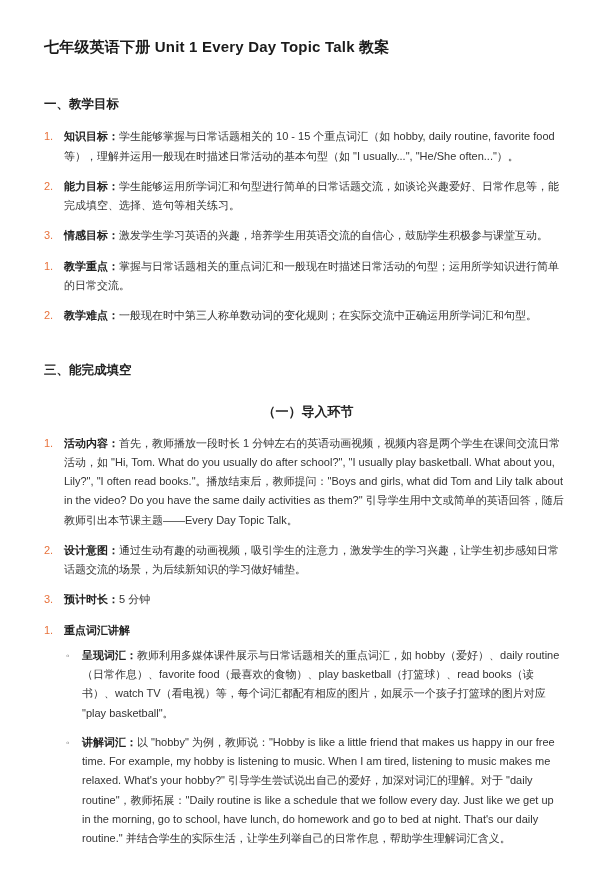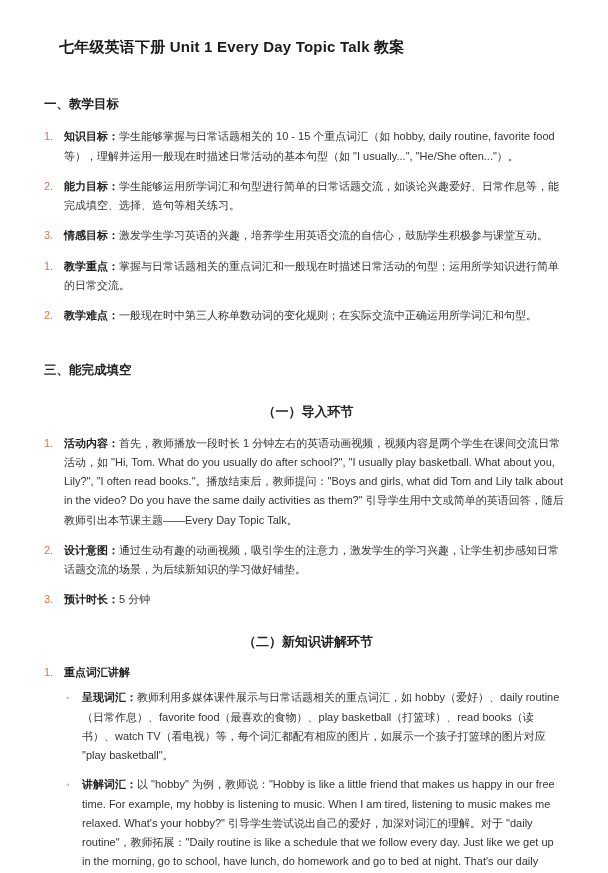--- a/index.html
+++ b/index.html
@@ -16,21 +16,21 @@
   }
   .page {
     width: 608px;
     box-sizing: border-box;
     padding: 28px 44px 24px 44px;
   }
   h1.doc-title {
     font-size: 15px;
     font-weight: bold;
     color: #1a1a1a;
-    margin: 8px 0 26px 15px;
+    margin: 8px 0 26px 0;
     line-height: 1.5;
     letter-spacing: 0.2px;
   }
   h2.section-title {
     font-size: 12.5px;
     font-weight: bold;
     color: #222;
     margin: 36px 0 14px 0;
     line-height: 1.5;
   }
@@ -141,21 +141,20 @@
     <li>
       <span class="marker">2.</span>
       <span class="li-label">设计意图：</span><span class="para-text">通过生动有趣的动画视频，吸引学生的注意力，激发学生的学习兴趣，让学生初步感知日常话题交流的场景，为后续新知识的学习做好铺垫。</span>
     </li>
     <li>
       <span class="marker">3.</span>
       <span class="li-label">预计时长：</span><span class="para-text">5 分钟</span>
     </li>
   </ol>
 
-  <h3 class="subsection-title">（二）新知识讲解环节</h3>
   <ol class="num-list">
     <li>
       <span class="marker">1.</span>
       <span class="li-label">重点词汇讲解</span>
       <ul class="sub-list">
         <li>
           <span class="bullet">◦</span>
           <span class="li-label">呈现词汇：</span><span class="para-text">教师利用多媒体课件展示与日常话题相关的重点词汇，如 hobby（爱好）、daily routine（日常作息）、favorite food（最喜欢的食物）、play basketball（打篮球）、read books（读书）、watch TV（看电视）等，每个词汇都配有相应的图片，如展示一个孩子打篮球的图片对应 "play basketball"。</span>
         </li>
         <li>

